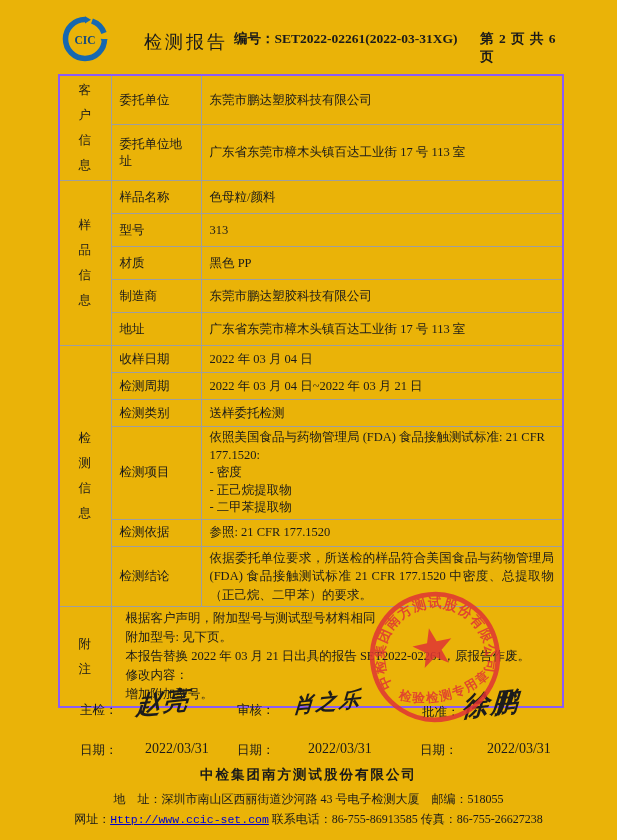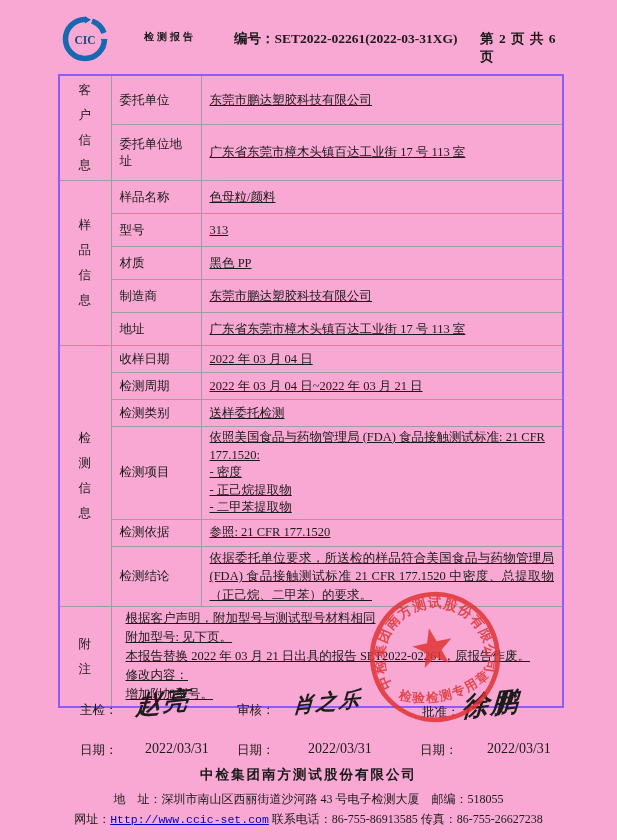--- a/index.html
+++ b/index.html
@@ -1,33 +1,33 @@
 <!DOCTYPE html>
 <html><head>
 <meta charset="utf-8">
 <style>
   * { margin:0; padding:0; box-sizing:border-box; }
   html,body { background:#ffffff; }
   body { font-family:"Liberation Serif","DejaVu Serif",serif; color:#1a1a1a; }
-  .page { position:relative; width:617px; height:840px; background:#f9a8d4; overflow:hidden; }
+  .page { position:relative; width:617px; height:840px; background:#eab308; overflow:hidden; }
 
   
   .header { position:absolute; top:14px; left:62px; width:500px; height:50px; }
   .logo { position:absolute; left:0; top:2px; }
-  .doc-title { position:absolute; left:82px; top:16px; font-size:10px; font-weight:bold; letter-spacing:3px; }
+  .doc-title { position:absolute; left:82px; top:16px; font-size:18px; font-weight:normal; letter-spacing:3px; }
   .report-no { position:absolute; left:172px; top:16px; font-size:13.5px; font-weight:bold; }
   .page-info { position:absolute; left:418px; top:16px; font-size:13.5px; font-weight:bold; letter-spacing:1px; }
 
   
   table.report { position:absolute; left:58px; top:74px; width:504px; border-collapse:collapse; table-layout:fixed; border:2px solid #8b5cf6; }
   table.report td { border:1px solid #9e9e9e; font-size:12.5px; vertical-align:middle; padding:2px 8px; }
   td.cat { text-align:center; padding:2px 0; }
   .catbox { width:2em; margin:0 auto; word-break:break-all; line-height:2.0; letter-spacing:1px; text-align:center; }
   td.lbl { padding-left:10px; }
-  td.val { padding-left:12px;text-decoration:underline; }
+  td.val { padding-left:12px; }
   tr.h35 > td { height:35px; }
   tr.h33 > td { height:33px; }
   tr.h27 > td { height:27px;margin-left:44px; }
   .multiline { white-space:pre-line; line-height:17.6px; padding-top:4px; padding-bottom:4px; }
   .justify { text-align:justify; line-height:18.5px; padding-top:4px; padding-bottom:4px;border-radius:21px; }
 
   
   .abs { position:absolute; }
   .sig-label { font-size:12.5px; }
   .sig-name { font-family:"DejaVu Sans",sans-serif; font-style:italic; font-weight:bold; font-size:25px; color:#1c1c1c; display:inline-block; transform:rotate(-6deg) skewX(-10deg); letter-spacing:2px; }

